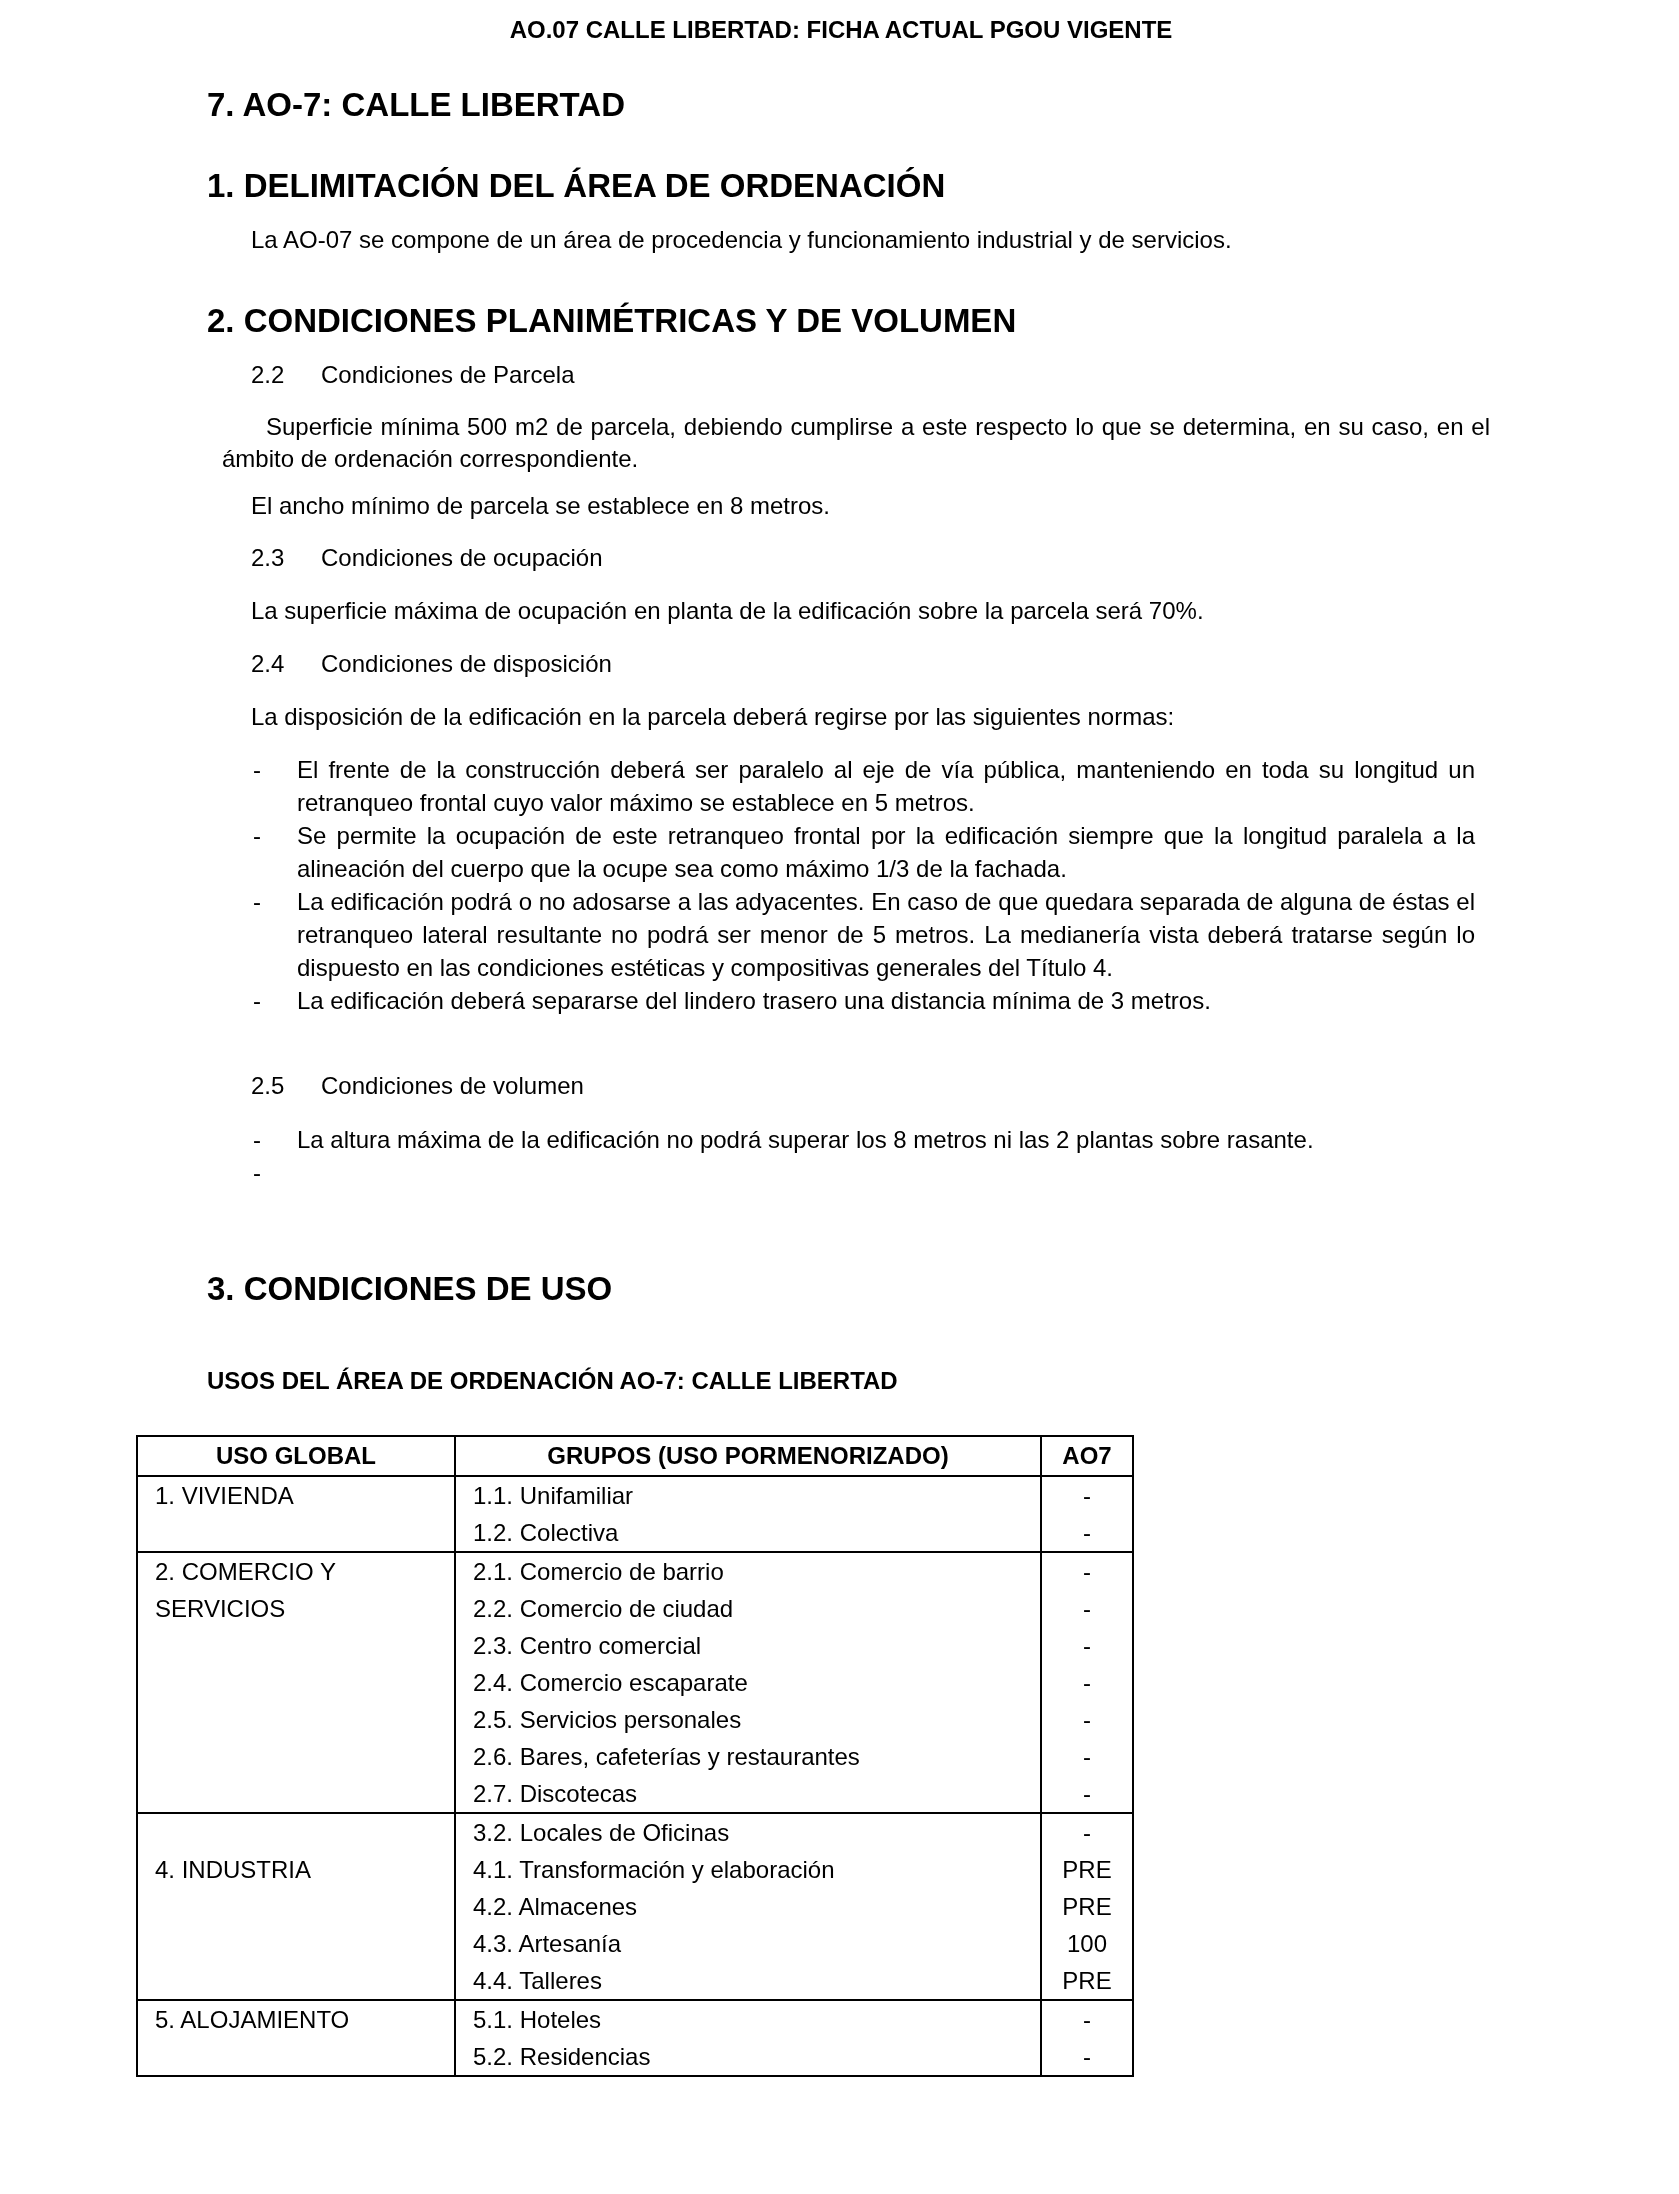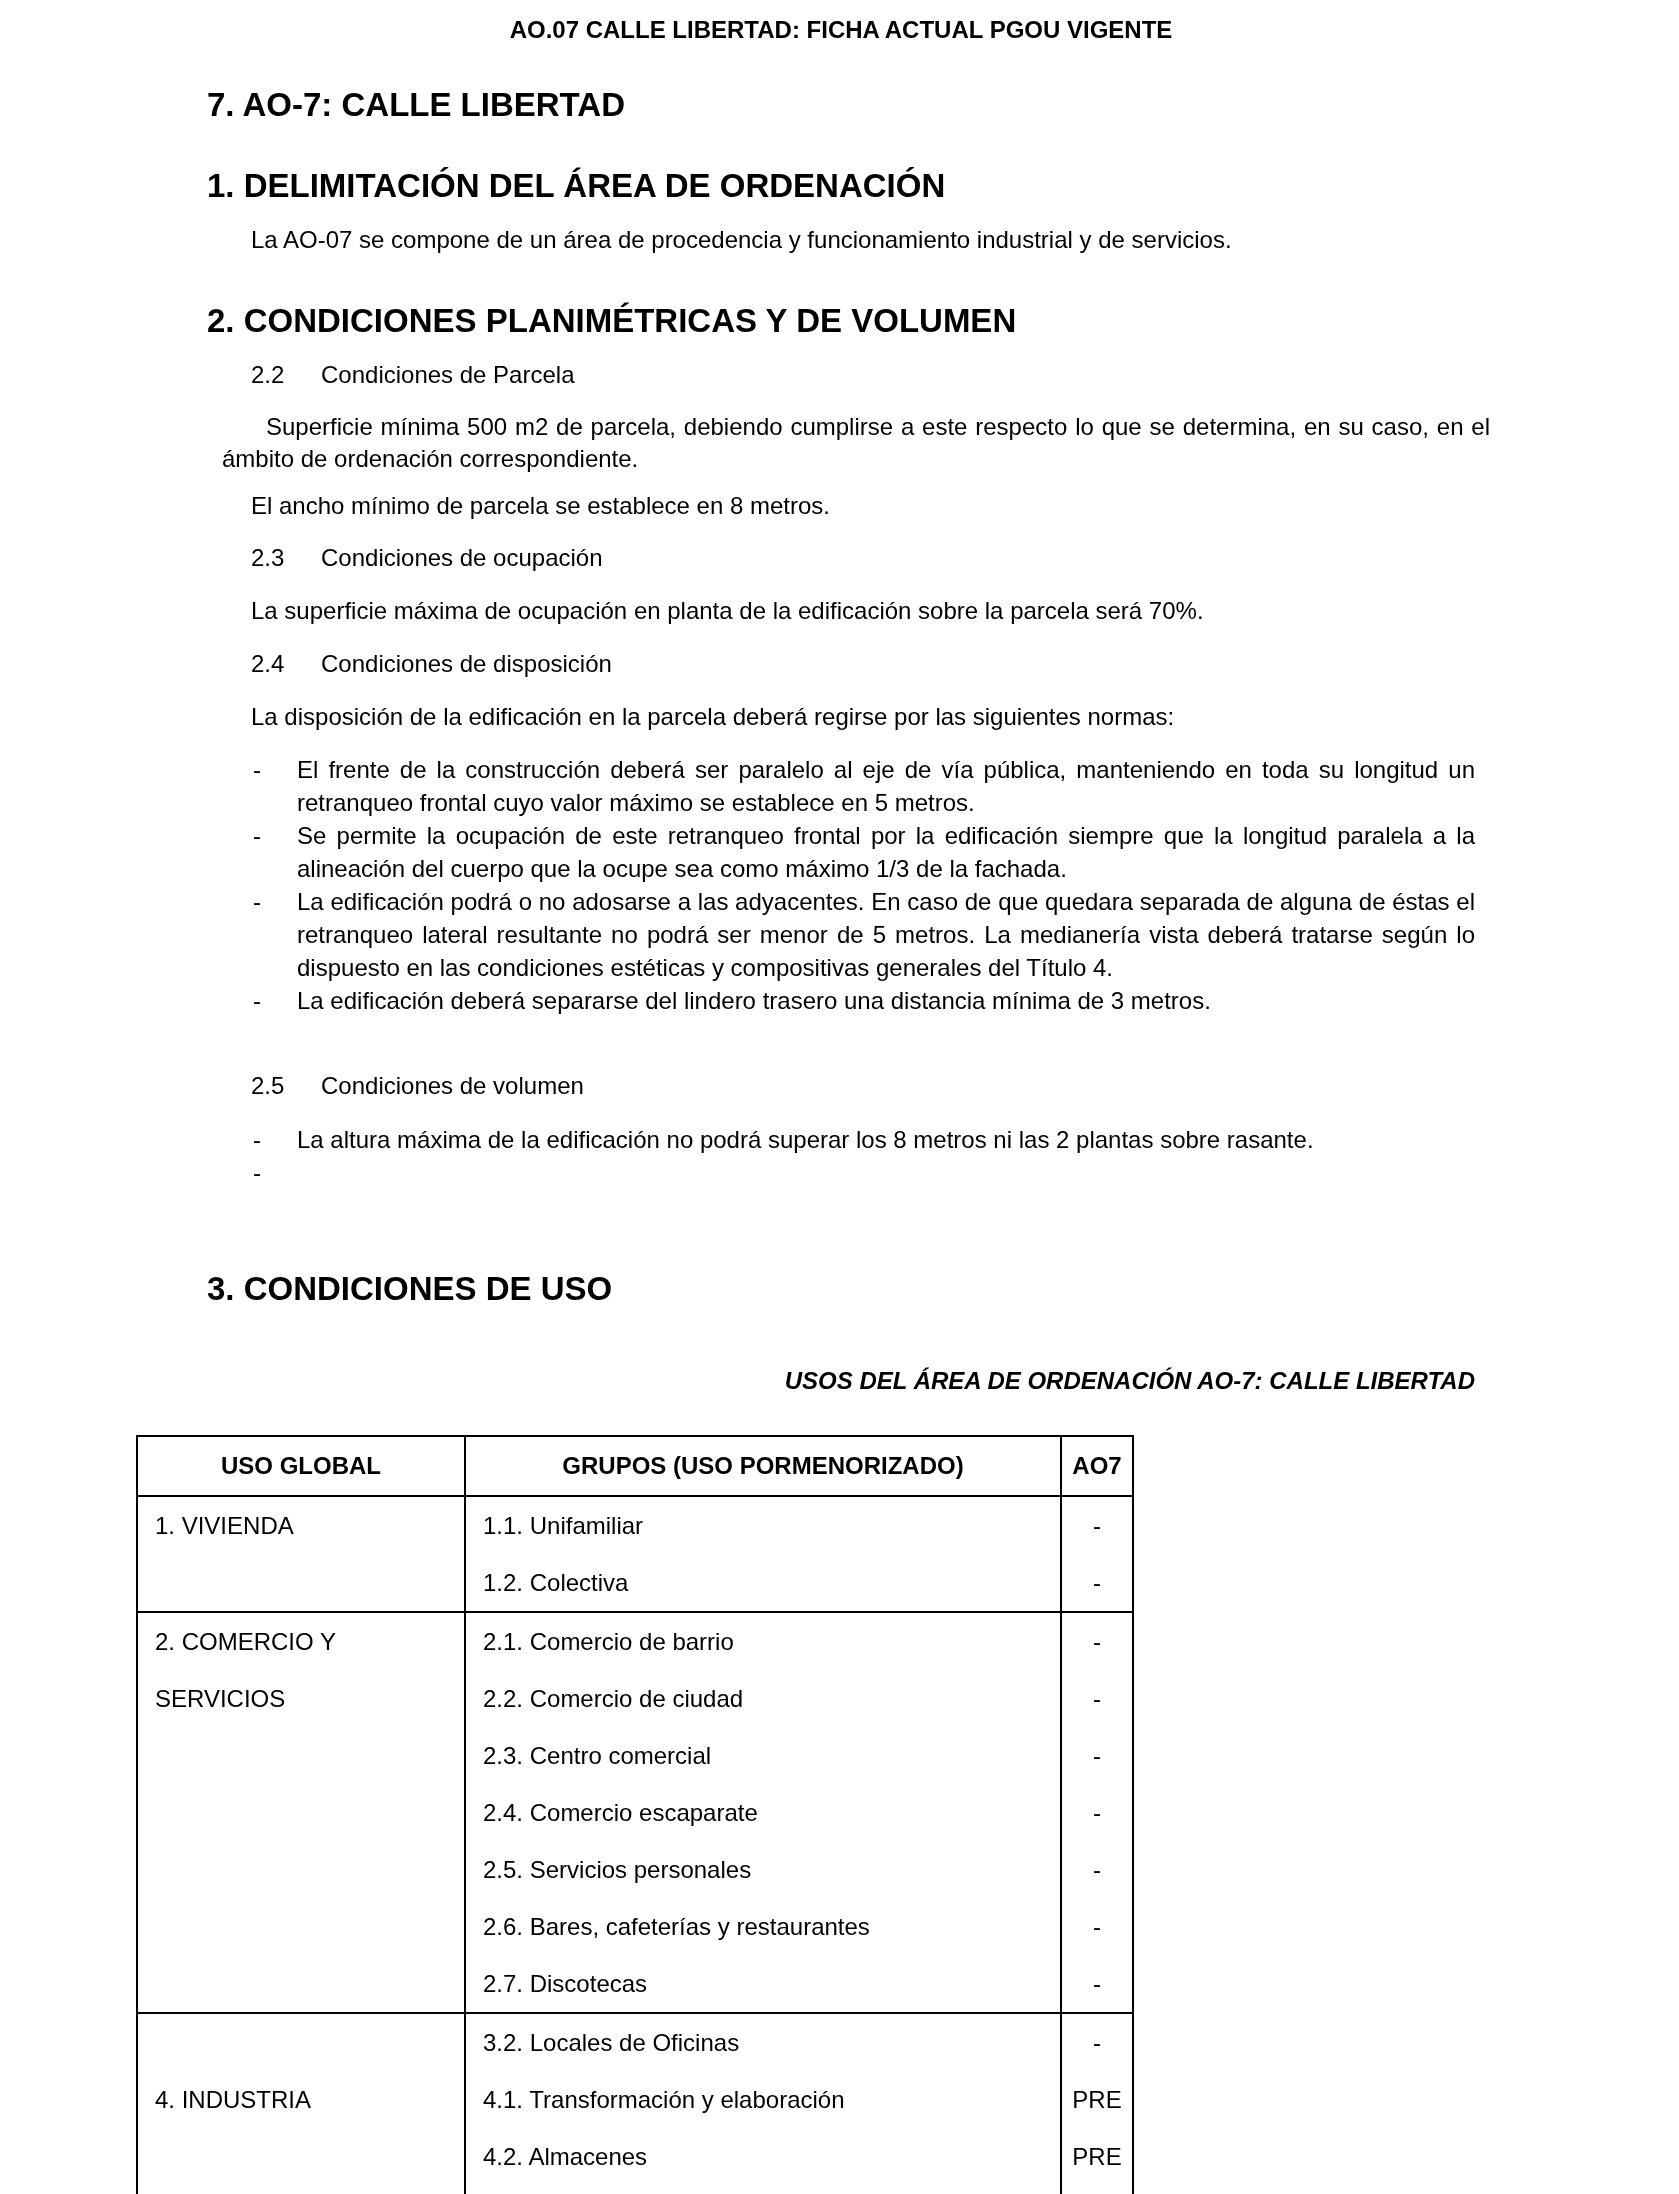--- a/index.html
+++ b/index.html
@@ -15,28 +15,28 @@
   }
   .h { position: absolute; left: 0; font-weight: bold; font-size: 33px; line-height: 31px; white-space: nowrap; }
   .p { position: absolute; left: 44px; line-height: 32px; white-space: nowrap; }
   .p-full { position: absolute; left: 15px; width: 1268px; line-height: 32px; text-indent: 44px; text-align: justify; }
   .sub { position: absolute; left: 44px; line-height: 32px; white-space: nowrap; }
   .sub .num { display: inline-block; width: 70px; }
   .bullets { position: absolute; left: 0; width: 1268px; margin: 0; padding: 0; list-style: none; }
   .bullets li { position: relative; padding-left: 90px; line-height: 33px; text-align: justify; }
   .bullets li .dash { position: absolute; left: 46px; top: 0; }
   .table-title {
-    position: absolute; left: 0; width: 1268px; text-align: right;
-    font-weight: bold; line-height: 31px; font-style: italic;
+    position: absolute; left: 0; width: 1268px; text-align: left;
+    font-weight: bold; line-height: 31px;
   }
   table.usos {
     position: absolute; left: 136px; top: 1435px; width: 998px;
     border-collapse: collapse; border: 2.3px solid #000;
   }
-  table.usos th, table.usos td { border-left: 2.3px solid #000; border-right: 2.3px solid #000; padding: 10px; vertical-align: top; }
+  table.usos th, table.usos td { border-left: 2.3px solid #000; border-right: 2.3px solid #000; padding: 0; vertical-align: top; }
   table.usos th { font-weight: bold; text-align: center; height: 38px; border-bottom: 2.3px solid #000; line-height: 38px; }
   table.usos tr.grp-end td { border-bottom: 2.3px solid #000; }
   table.usos td { line-height: 37px; height: 37px; }
   td.c1 { width: 299px; padding-left: 17px !important; }
   td.c2 { width: 567px; padding-left: 17px !important; }
   td.c3 { text-align: center; }
 </style>
 </head>
 <body>
 

